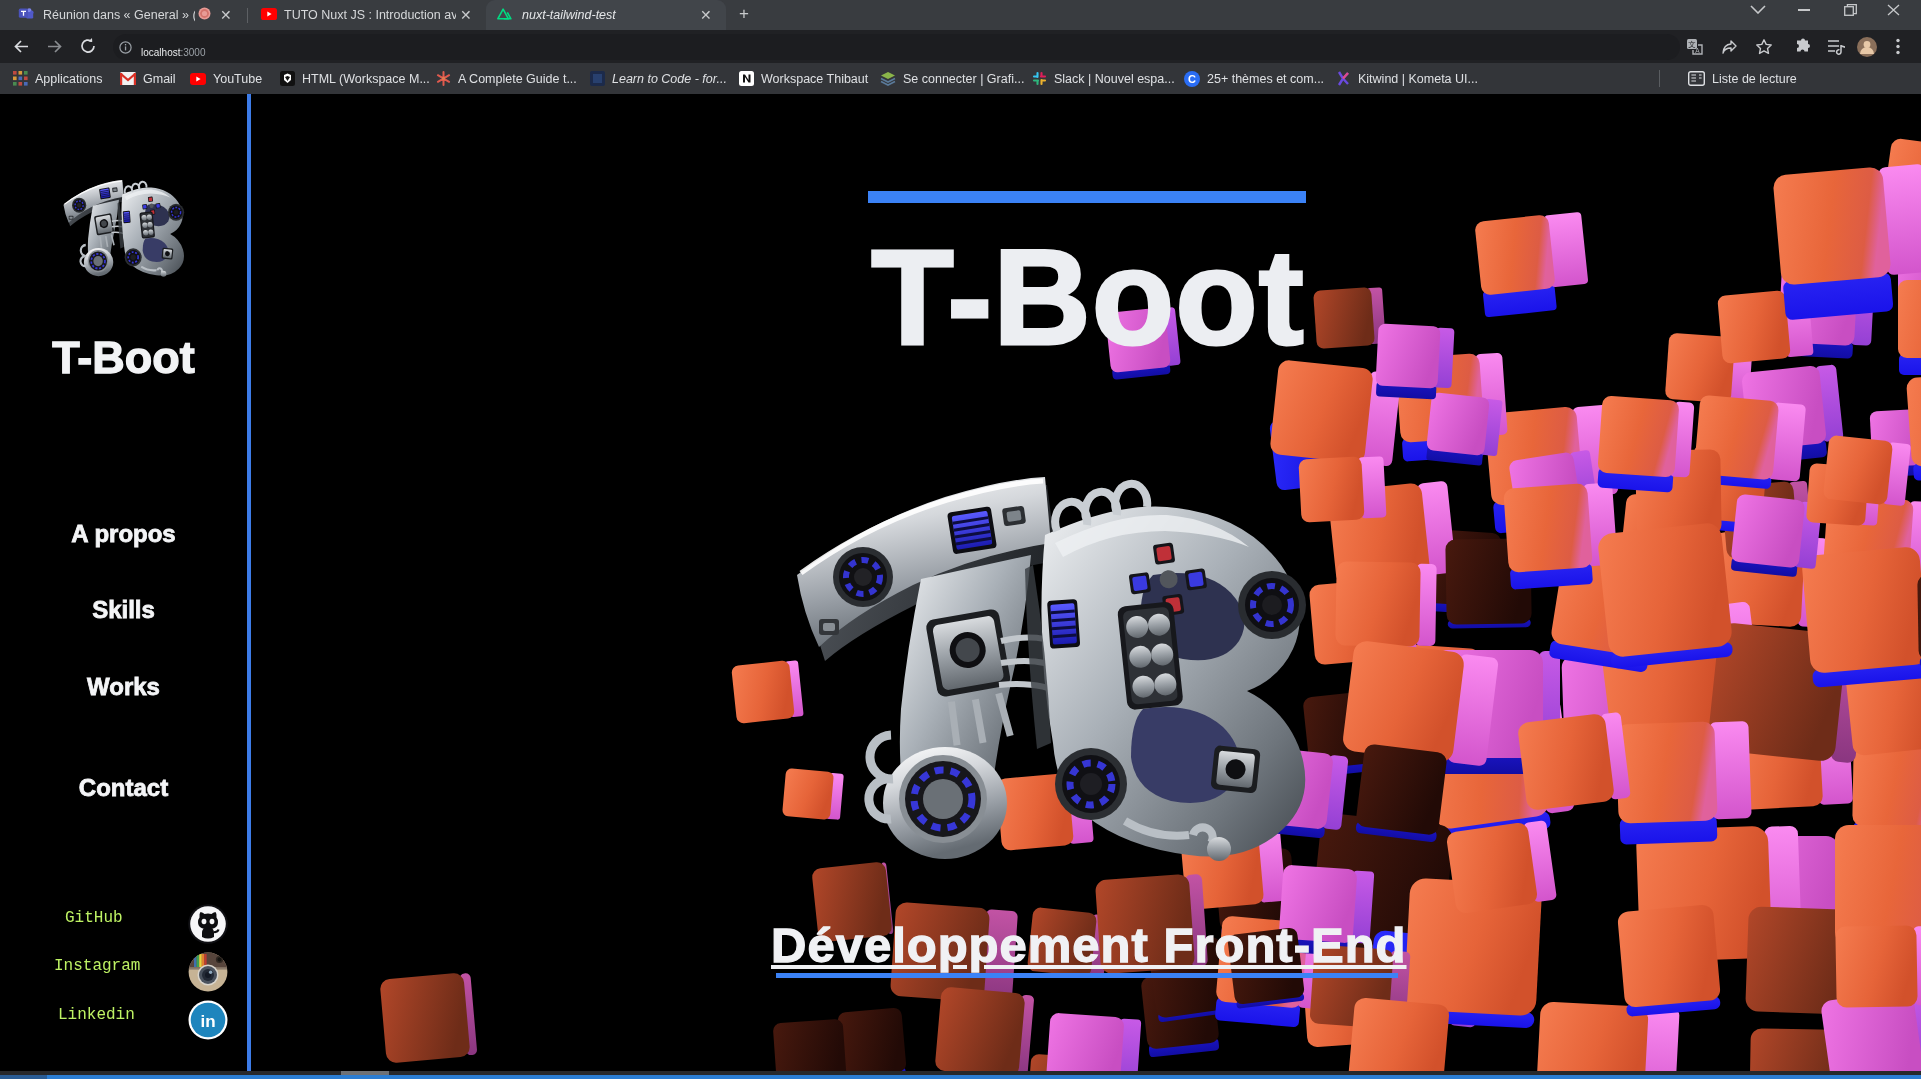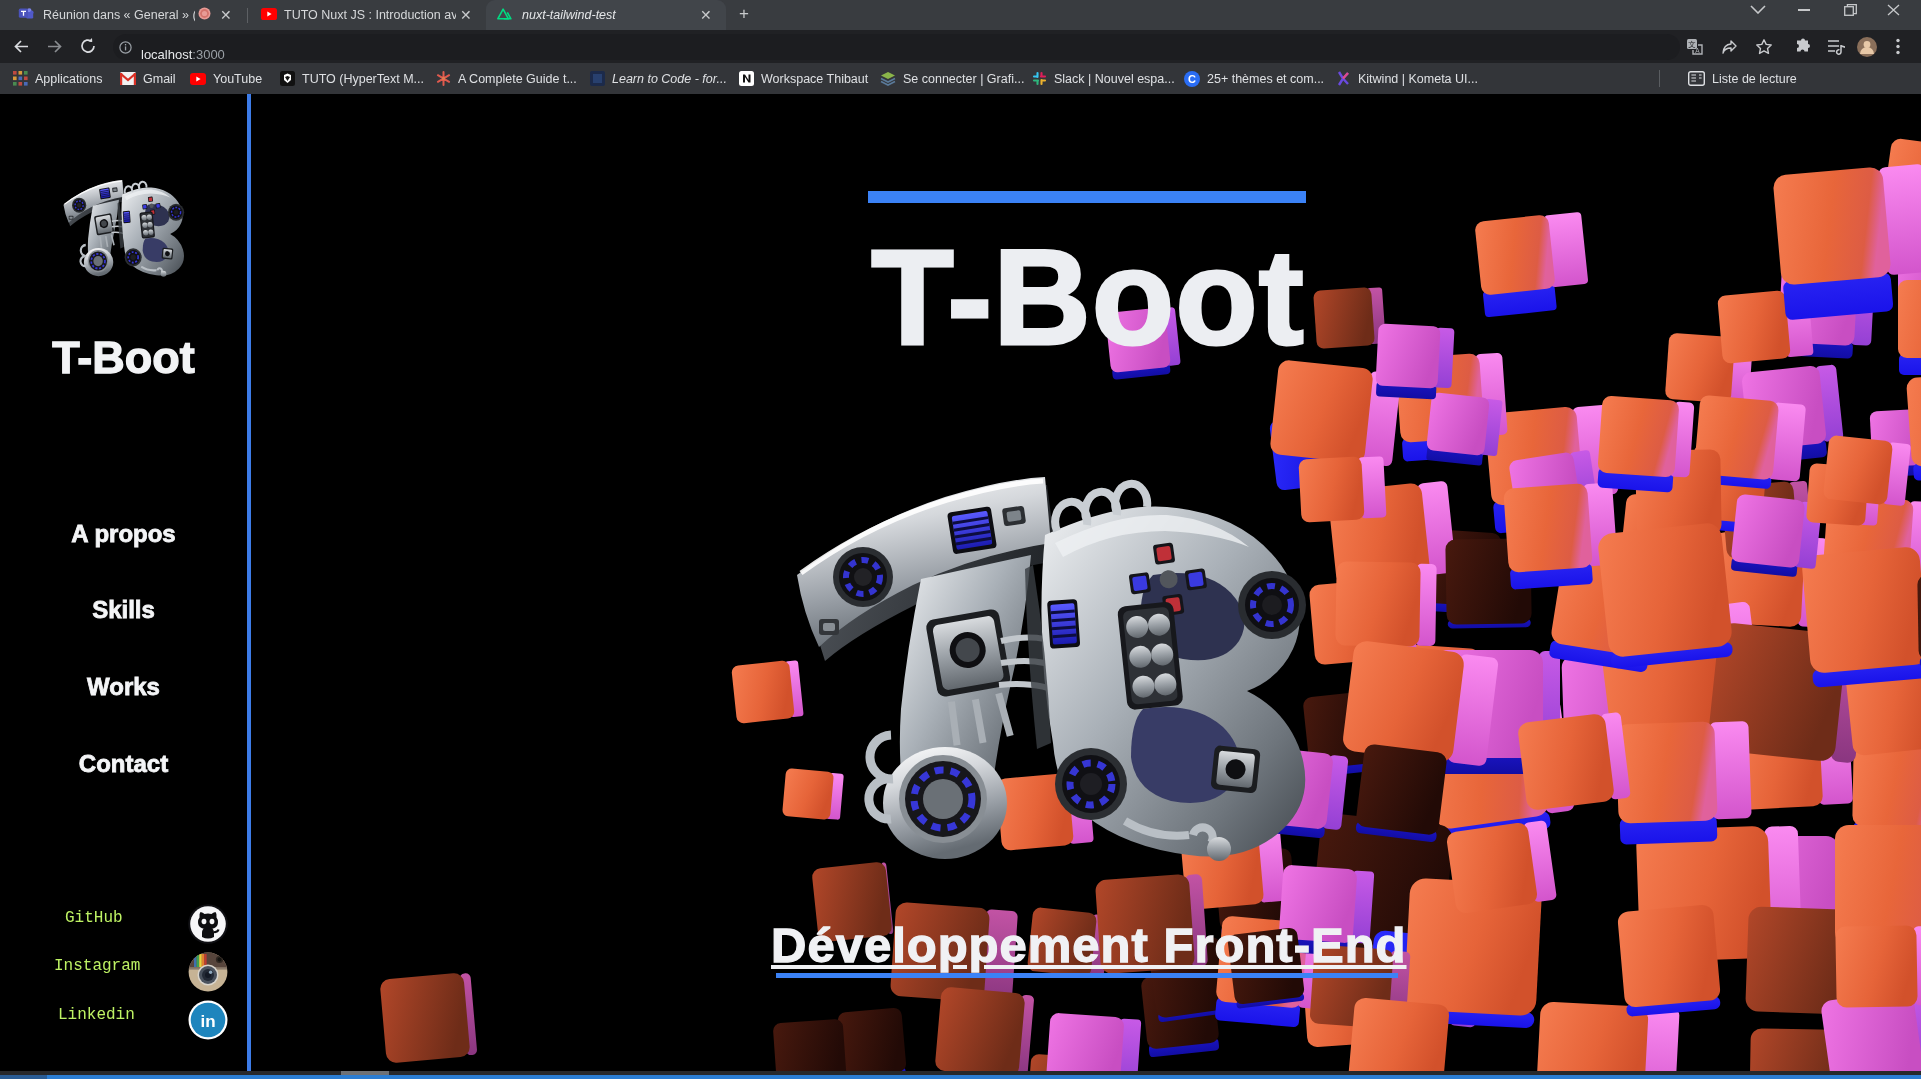--- a/index.html
+++ b/index.html
@@ -93,21 +93,21 @@
   <svg class="abs" style="left:79px;top:7px;" width="18" height="18" viewBox="0 0 18 18">
       <path d="M15 9 A6 6 0 1 1 12.8 4.4" stroke="#dadce0" stroke-width="1.7" fill="none"></path>
       <path d="M13 1 L13.2 5 L9.4 4.6 Z" fill="#dadce0"></path>
     </svg>
   <div id="omni"></div>
   <svg class="abs" style="left:119px;top:11px;" width="13" height="13" viewBox="0 0 13 13">
       <circle cx="6.5" cy="6.5" r="5.6" stroke="#9aa0a6" stroke-width="1.2" fill="none"></circle>
       <rect x="5.9" y="5.4" width="1.3" height="4" fill="#9aa0a6"></rect>
       <rect x="5.9" y="3" width="1.3" height="1.4" fill="#9aa0a6"></rect>
     </svg>
-  <div class="abs" style="left:141px;top:17px;font-size:13px;color:#e7e9eb;">localhost<span style="color:#9aa0a6">:3000</span></div>
+  <div class="abs" style="left:141px;top:17px;font-size:10px;color:#e7e9eb;">localhost<span style="color:#9aa0a6">:3000</span></div>
   <svg class="abs" style="left:1686px;top:8px;" width="18" height="18" viewBox="0 0 18 18">
       <rect x="1" y="1" width="10" height="10" rx="1.5" fill="#aeb1b5"></rect>
       <text x="6" y="9" font-size="7.5" fill="#202124" text-anchor="middle" font-family="Liberation Sans">文</text>
       <path d="M12 7 H16 V16 H7 V12" fill="none" stroke="#aeb1b5" stroke-width="1.4"></path>
       <text x="11.5" y="15.2" font-size="6.5" fill="#aeb1b5" text-anchor="middle" font-family="Liberation Sans">A</text>
     </svg>
   <svg class="abs" style="left:1721px;top:8px;" width="18" height="18" viewBox="0 0 18 18">
       <path d="M10 3 L15 8 L10 13 V10 C5 10 3 12 2 15 C2.5 9 5.5 6.3 10 6 Z" fill="none" stroke="#c9cbce" stroke-width="1.4" stroke-linejoin="round"></path>
     </svg>
   <svg class="abs" style="left:1755px;top:8px;" width="18" height="18" viewBox="0 0 18 18">
@@ -165,21 +165,21 @@
         <path d="M6.3 3.4 L10.6 6 L6.3 8.6 Z" fill="#fff"></path>
       </svg>
       <span>YouTube</span>
     </div>
     <div class="bm" style="left:280px;">
       <svg width="15" height="15" viewBox="0 0 15 15">
         <rect width="15" height="15" rx="2.5" fill="#111"></rect>
         <path d="M4 4 L7.5 2.5 L11 4 L11 9 L7.5 12 L4 9 Z" fill="#fff"></path>
         <path d="M7.5 5 L10 6 L7.5 10 L5 6 Z" fill="#111"></path>
       </svg>
-      <span>TUTO (HyperText M...</span>
+      <span>HTML (Workspace M...</span>
     </div>
     <div class="bm" style="left:436px;">
       <svg width="15" height="15" viewBox="0 0 15 15">
         <path d="M7.5 1 V14 M1.9 4.2 L13.1 10.8 M13.1 4.2 L1.9 10.8" stroke="#e05a4e" stroke-width="2" stroke-linecap="round"></path>
         <circle cx="7.5" cy="7.5" r="1.8" fill="#e07a50"></circle>
       </svg>
       <span>A Complete Guide t...</span>
     </div>
     <div class="bm" style="left:590px;font-style:italic;">
       <svg width="15" height="15" viewBox="0 0 15 15">
@@ -869,21 +869,21 @@
 <div id="subline"></div>
 </div>
   <div id="sidebar">
     <svg width="124" height="100" viewBox="0 0 523 397" preserveAspectRatio="none" style="position:absolute;left:63px;top:85px;">
         <use href="#tbsym"></use>
       </svg>
     <div id="sbtitle">T-Boot</div>
     <div class="nav" style="top:426px;">A propos</div>
     <div class="nav" style="top:502px;">Skills</div>
     <div class="nav" style="top:579px;">Works</div>
-    <div class="nav" style="top:656px;">Contact</div>
+    <div class="nav" style="top:680px;">Contact</div>
     <div class="soc" style="left:65px;top:815px;">GitHub</div>
     <div class="soc" style="left:54px;top:863px;">Instagram</div>
     <div class="soc" style="left:58px;top:880px;margin-top:32px;">Linkedin</div>
     <svg class="socico" style="top:810px;" width="40" height="40" viewBox="0 0 40 40">
         <circle cx="20" cy="20" r="19.8" fill="#101014"></circle>
         <circle cx="20" cy="20" r="17.8" fill="#f6f6f8"></circle>
         <path d="M11.5 13.5 Q11 9.5 12.5 8 Q15 8.5 16.5 10 Q18.2 9.5 20 9.5 Q21.8 9.5 23.5 10 Q25 8.5 27.5 8 Q29 9.5 28.5 13.5 Q30 15.5 30 18 Q30 22.5 26.5 24 Q23.8 25.2 20 25.2 Q16.2 25.2 13.5 24 Q10 22.5 10 18 Q10 15.5 11.5 13.5 Z" fill="#0d0d10"></path>
         <path d="M15.5 24.5 Q14 26.5 14 29 L14 33 Q17 34.5 20 34.5 Q23 34.5 26 33 L26 29 Q26 26.5 24.5 24.5 Z" fill="#0d0d10"></path>
         <path d="M26 28 Q29.5 28.5 30.5 25.5" stroke="#0d0d10" stroke-width="2.2" fill="none"></path>
         <ellipse cx="16" cy="17.5" rx="2.4" ry="2.8" fill="#f6f6f8"></ellipse>

